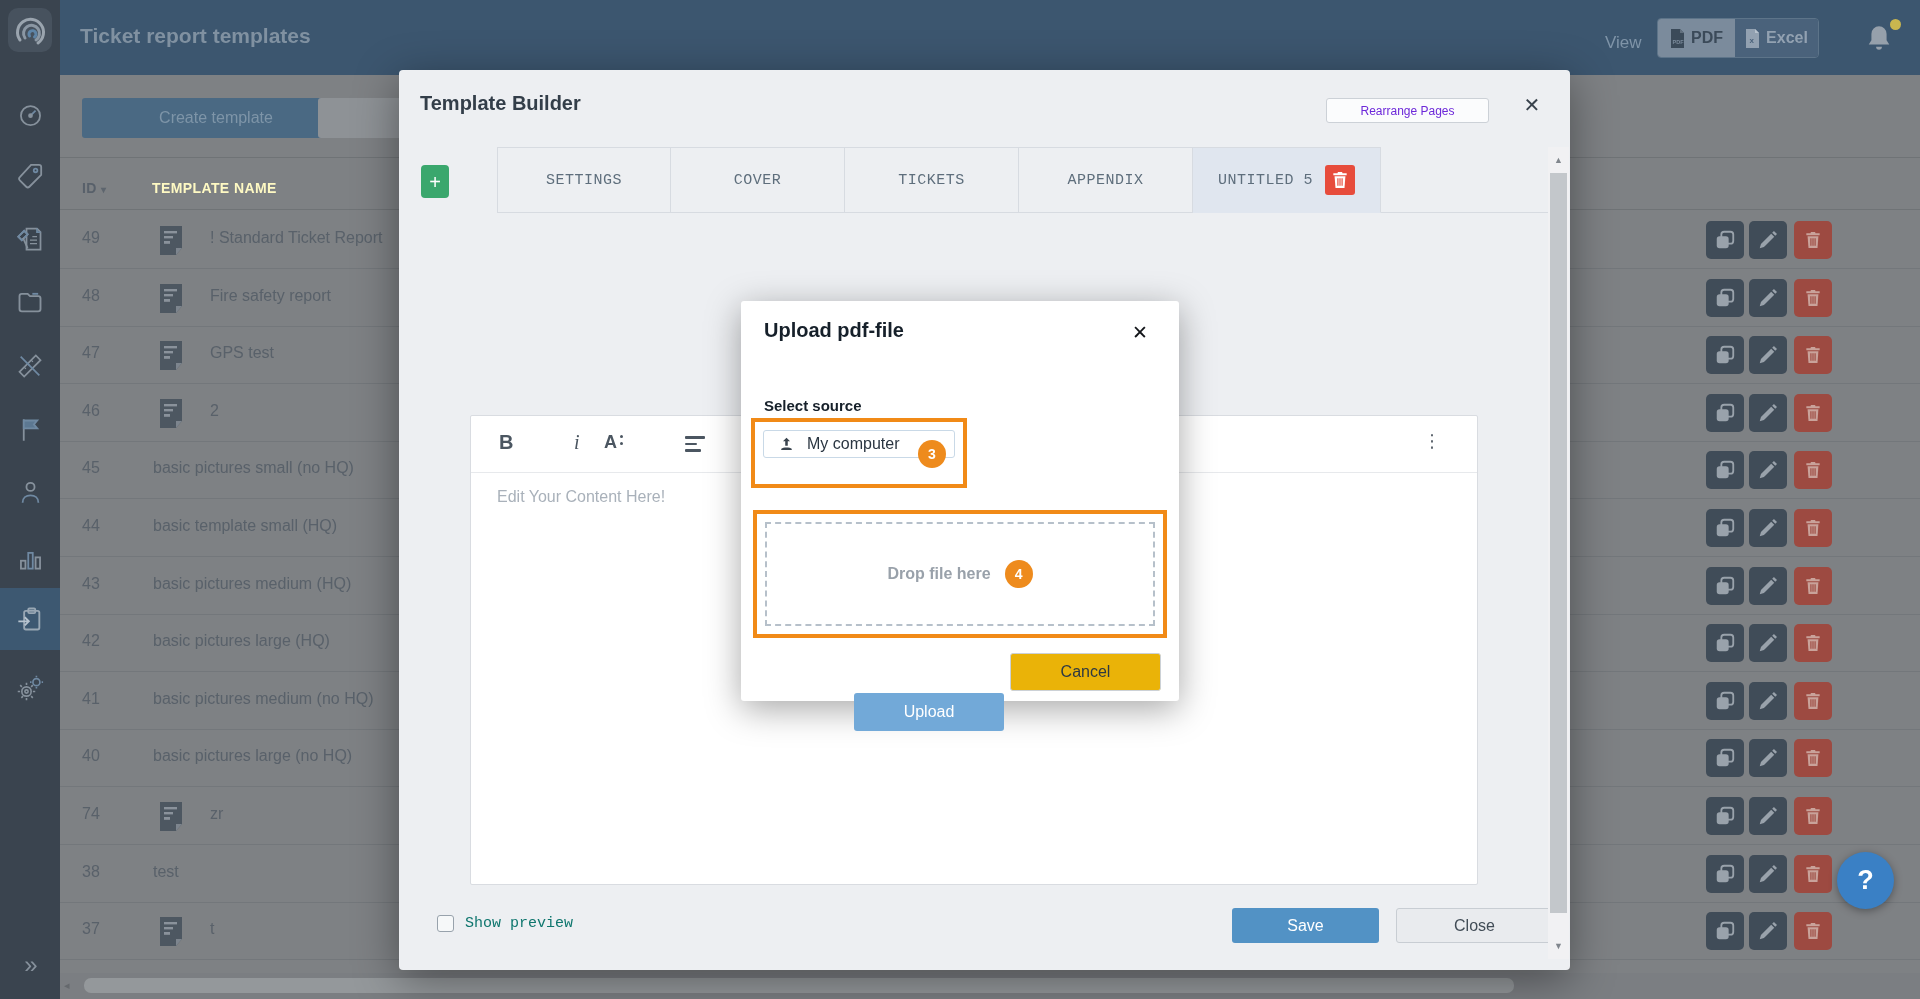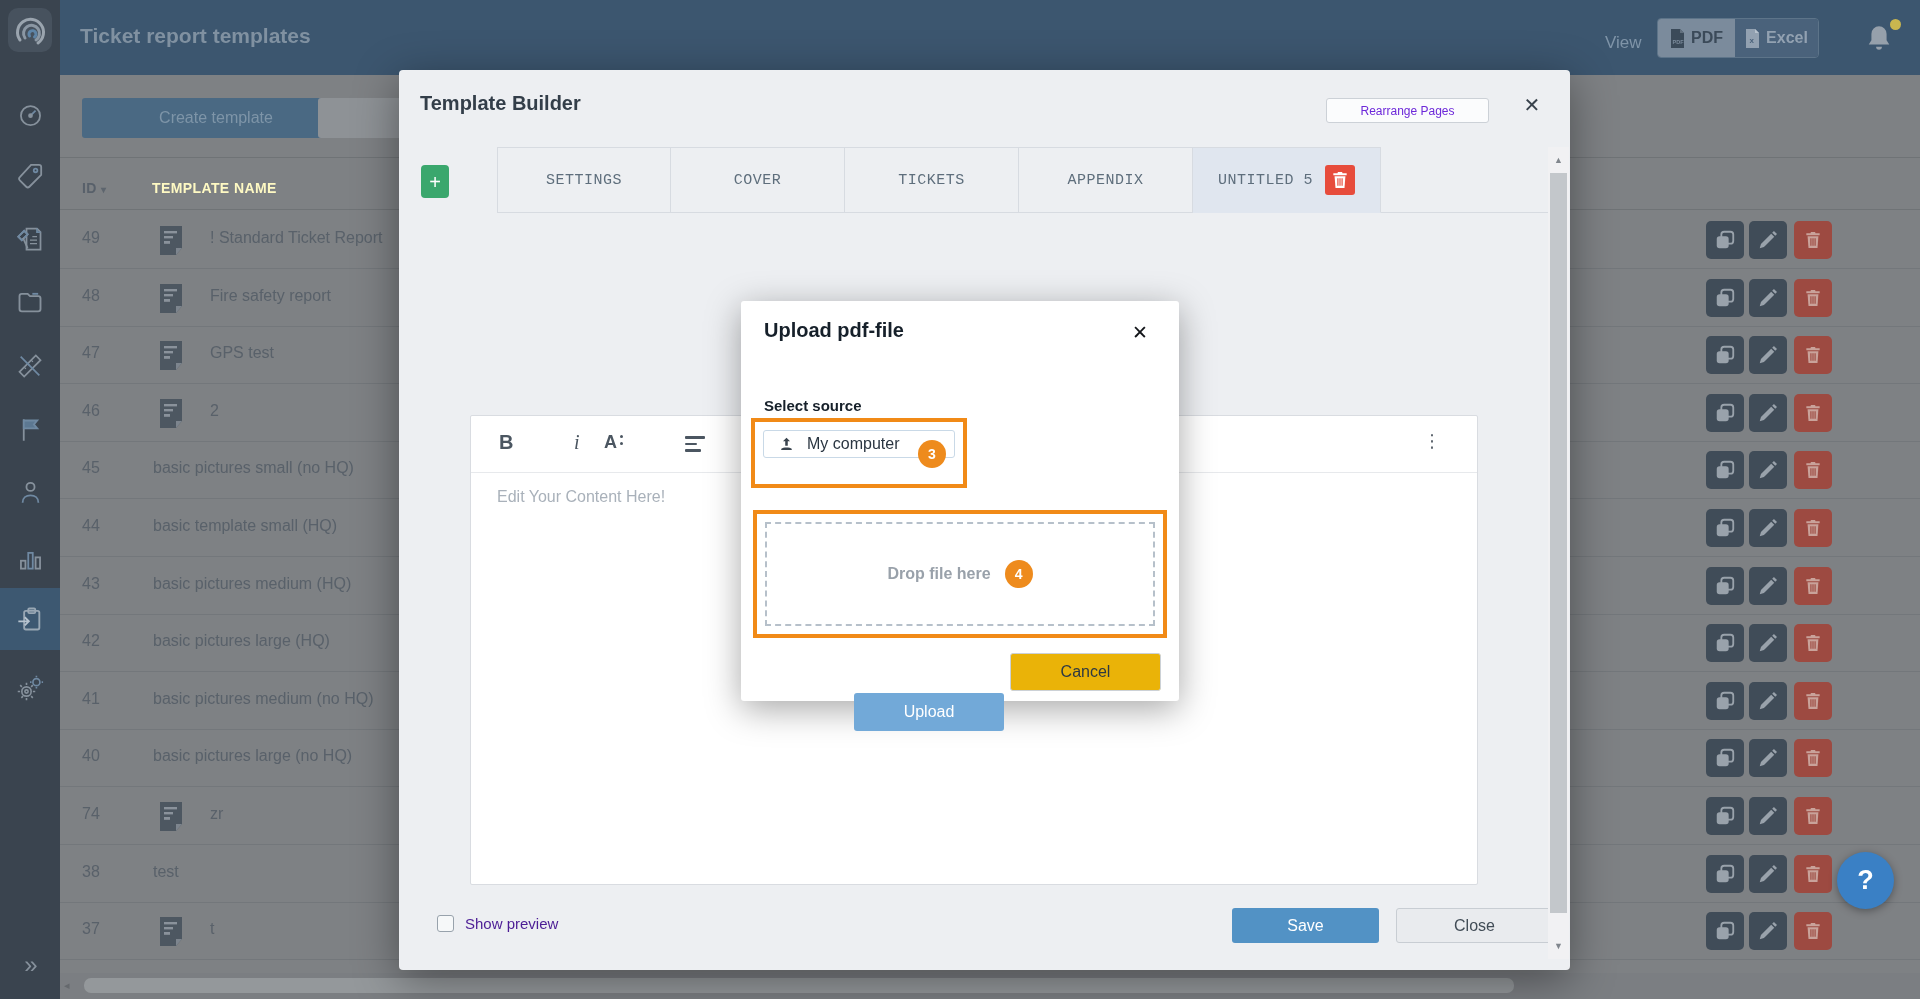--- a/index.html
+++ b/index.html
@@ -65,21 +65,21 @@
   .tb-b { position:absolute; left:28px; top:15px; font-size:20px; font-weight:bold; color:#4b5661; }
   .tb-i { position:absolute; left:103px; top:15px; font-size:20px; font-style:italic; font-family:"Liberation Serif",serif; color:#4b5661; }
   .tb-a { position:absolute; left:133px; top:16px; font-size:18px; font-weight:bold; color:#4b5661; }
   .tb-a i { display:inline-block; width:3px; height:3px; background:#4b5661; border-radius:50%; margin-left:3px; vertical-align:3px; }
   .tb-a i + i { margin-left:-3px; vertical-align:10px; }
   .tb-align { position:absolute; left:214px; top:20px; }
   .tb-align div { height:2.5px; background:#4b5661; margin-bottom:4px; border-radius:1px; }
   .tb-dots { position:absolute; left:952px; top:14px; font-size:18px; color:#555e67; background:transparent; border:none; }
   .placeholder { position:absolute; left:26px; top:72px; font-size:16px; color:#a9b1ba; }
   .b-footer-check { position:absolute; left:38px; top:845px; width:17px; height:17px; border:1px solid #98a2ac; border-radius:3px; background:#f6f8f9; }
-  .b-footer-label { position:absolute; left:66px; top:845px; font-size:15px; color:#4c1d95; }
+  .b-footer-label { position:absolute; left:66px; top:845px; font-size:15px; color:#0f766e;font-family:Liberation Mono, monospace; }
   .save-btn { position:absolute; left:833px; top:838px; width:147px; height:35px; background:#5292c5; border:none; border-radius:3px; color:#ffffff; font-size:16px; }
   .bclose-btn { position:absolute; left:997px; top:838px; width:157px; height:35px; background:#e9ebee; border:1px solid #c8cdd3; border-radius:3px; color:#414c56; font-size:16px; }
   .vscroll { position:absolute; left:1149px; top:77px; width:21px; height:812px; background:#f1f1f3; }
   .vthumb { position:absolute; left:2px; top:26px; width:17px; height:740px; background:#c3c7cb; }
   .varrow { position:absolute; left:0; width:21px; text-align:center; font-size:9px; color:#80868d; }
 
   
   .upload { position:absolute; left:741px; top:301px; width:438px; height:400px; background:#ffffff; border-radius:3px; box-shadow:0 8px 35px rgba(0,0,0,.35); z-index:20; }
   .u-title { position:absolute; left:23px; top:18px; font-size:20px; font-weight:bold; color:#16202a; }
   .u-close { position:absolute; left:382px; top:14px; width:34px; height:34px; background:transparent; border:none; font-size:19px; color:#111418; }

